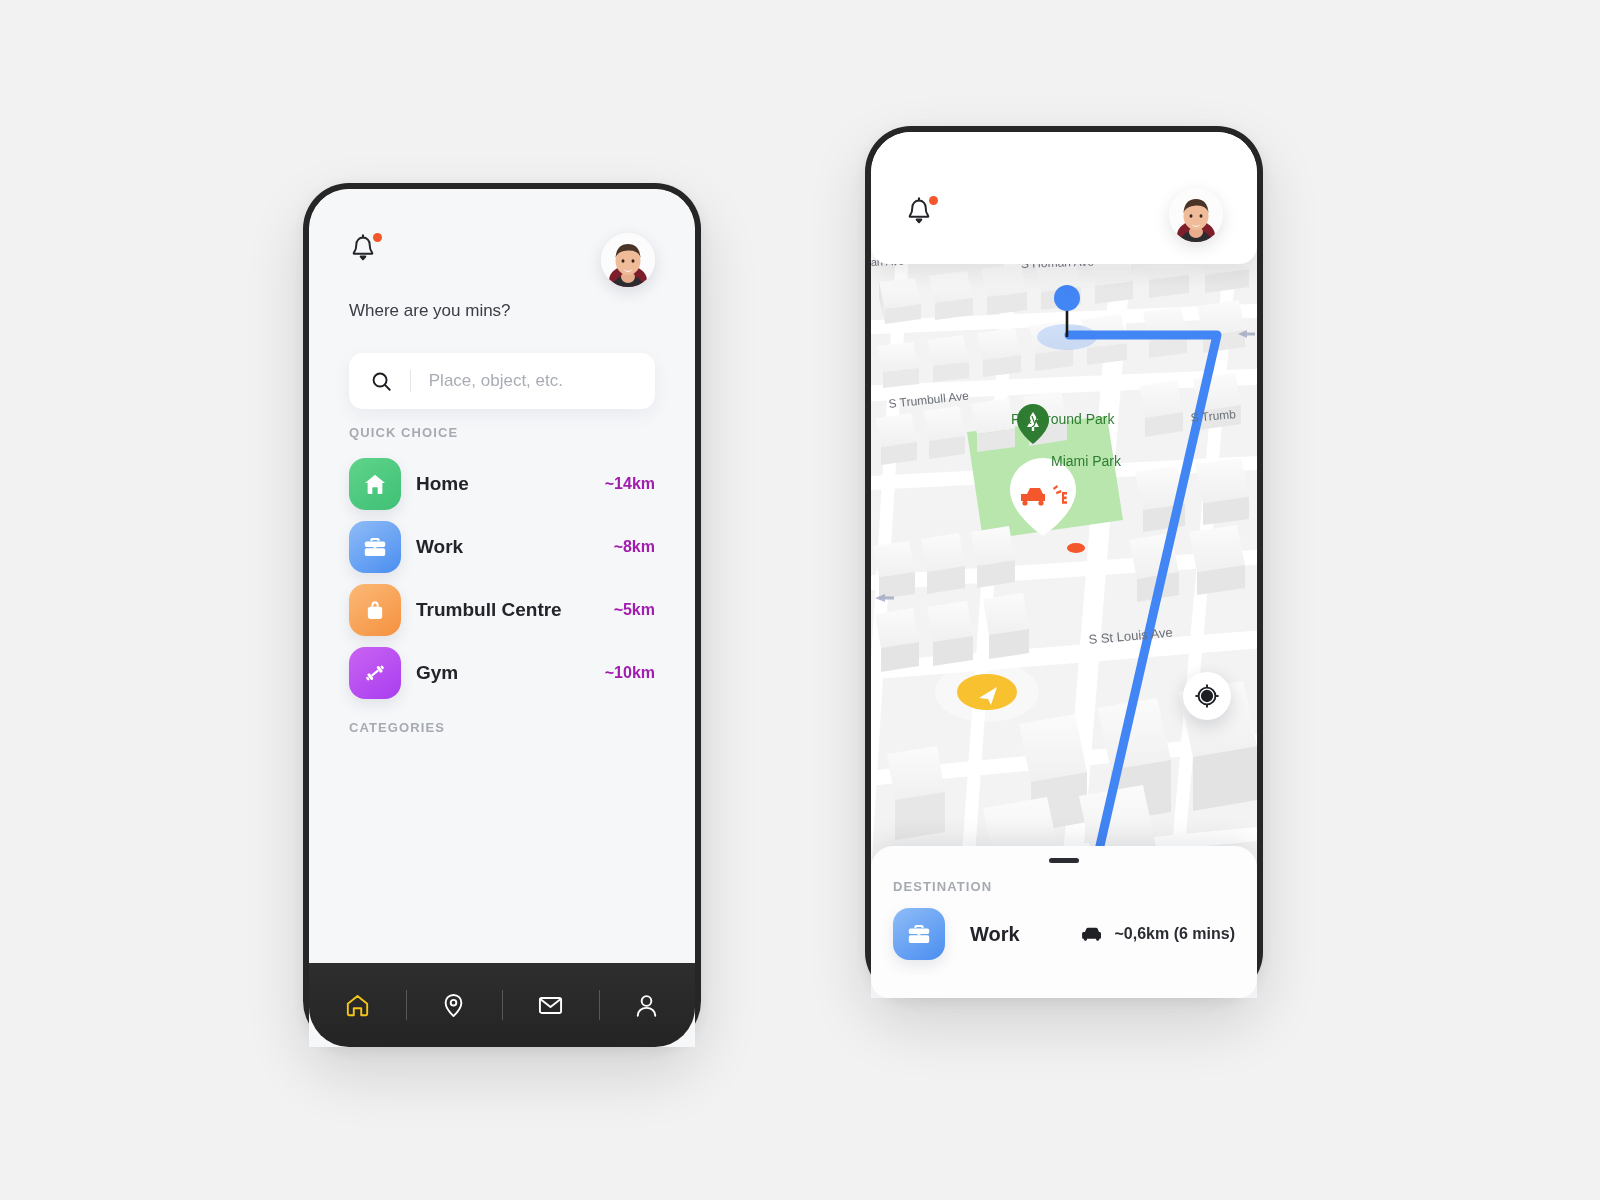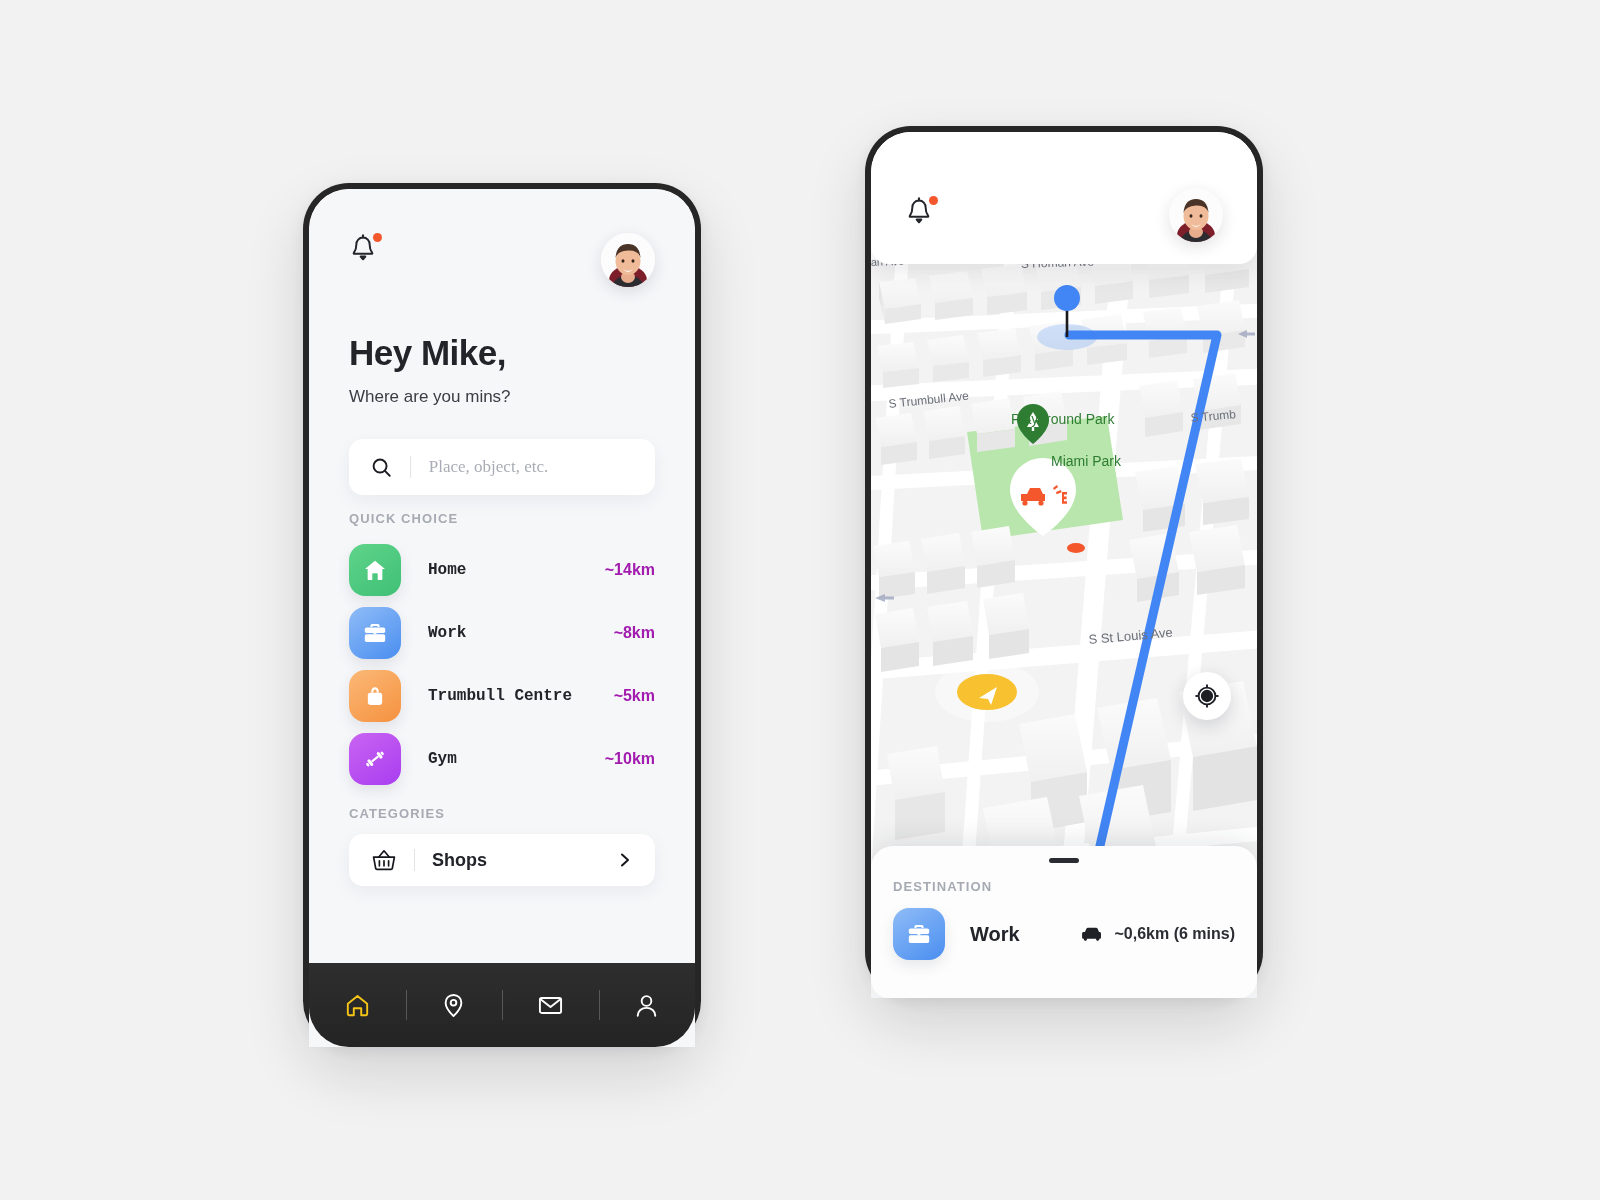--- a/index.html
+++ b/index.html
@@ -80,37 +80,37 @@
     border-radius:14px; display:flex; align-items:center;
     box-shadow:0 6px 18px rgba(30,35,60,.06);
     padding:0 22px;
   }
   .search svg { width:21px; height:21px; flex:none; }
   .search-ico { stroke:#1b1d22; stroke-width:2; fill:none;
                 stroke-linecap:round; }
   .search .divider { width:1px; height:22px; background:#e2e4e8; margin:0 18px; }
   .search input {
     border:none; outline:none; background:transparent;
-    font-family:Liberation Serif, serif;
+    font-family:Liberation Sans, sans-serif;
     font-size:17px; color:#15803d; width:100%;
   }
   .search input::placeholder { color:#a9acb4; }
 
   .sec-label { font-size:13px; font-weight:bold; letter-spacing:1.1px;
                color:#a6aab2; margin-top:16px; }
 
   .q-list { margin-top:12px; }
   .q-row { display:flex; align-items:center; height:63px; }
   .q-tile {
     width:52px; height:52px; border-radius:16px; flex:none;
     display:flex; align-items:center; justify-content:center;
     box-shadow:0 6px 14px rgba(40,45,80,.10);
   }
   .q-tile svg { width:26px; height:26px; fill:#fff; }
-  .q-name { font-size:16px; font-weight:bold; color:#22242a; margin-left:27px;font-family:Liberation Mono, monospace; }
+  .q-name { font-size:19px; font-weight:bold; color:#22242a; margin-left:15px; }
   .q-dist { margin-left:auto; font-size:16px; font-weight:bold; color:#a21caf; }
 
   .cat-card {
     margin-top:13px; height:52px; background:#fff; border-radius:14px;
     display:flex; align-items:center; padding:0 22px;
     box-shadow:0 6px 18px rgba(30,35,60,.06);
   }
   .cat-card svg.basket { width:26px; height:24px; flex:none; }
   .basket-ico { stroke:#15171c; stroke-width:1.7; fill:none;
                 stroke-linecap:round; stroke-linejoin:round; }
@@ -187,21 +187,20 @@
               <ellipse cx="27" cy="44" rx="7" ry="6" fill="#e8ad8c"></ellipse>
               <ellipse cx="27" cy="28" rx="12.5" ry="14" fill="#f0bb99"></ellipse>
               <path d="M14.5 25 q1 -14 12.5 -14 q11.5 0 12.5 14 q-2 -8 -12.5 -7.5 q-10.5 .5 -12.5 7.5z" fill="#4a3427"></path>
               <ellipse cx="22" cy="28" rx="1.5" ry="1.8" fill="#34251c"></ellipse>
               <ellipse cx="32" cy="28" rx="1.5" ry="1.8" fill="#34251c"></ellipse>
               <path d="M22 36 q5 4 10 0 q-5 6 -10 0z" fill="#fff"></path>
             </svg>
           </div>
         </div>
 
-        <div class="greet">Hey Mike,</div>
         <div class="subgreet">Where are you mins?</div>
 
         <div class="search">
           <svg viewBox="0 0 22 22">
             <circle class="search-ico" cx="9.5" cy="9.5" r="6.8"></circle>
             <line class="search-ico" x1="14.6" y1="14.6" x2="19.6" y2="19.6"></line>
           </svg>
           <div class="divider"></div>
           <input type="text" placeholder="Place, object, etc." style="">
         </div>
@@ -257,32 +256,20 @@
               </svg>
             </div>
             <div class="q-name">Gym</div>
             <div class="q-dist">~10km</div>
           </div>
 
         </div>
 
         <div class="sec-label">CATEGORIES</div>
 
-        <div class="cat-card">
-          <svg class="basket" viewBox="0 0 26 24">
-            <path class="basket-ico" d="M2.6 9.2h20.8l-2.1 11.2c-.1.6-.6 1-1.2 1H5.9c-.6 0-1.1-.4-1.2-1z"></path>
-            <path class="basket-ico" d="M7.6 9.2 13 2.8l5.4 6.4"></path>
-            <path class="basket-ico" d="M8.4 12.8v5M13 12.8v5M17.6 12.8v5"></path>
-          </svg>
-          <div class="divider"></div>
-          <div class="cat-name">Shops</div>
-          <svg class="chev" viewBox="0 0 16 16">
-            <polyline class="chev-ico" points="5,2.5 11,8 5,13.5"></polyline>
-          </svg>
-        </div>
 
       </div>
 
       <div class="bottom-nav">
         <div class="nav-item">
           <svg viewBox="0 0 24 24">
             <path class="nav-ico active" d="M3.4 10.4 12 3.5l8.6 6.9v9.2c0 .6-.5 1-1 1h-4.3v-6.2H8.7v6.2H4.4c-.6 0-1-.4-1-1z"></path>
           </svg>
         </div>
         <div class="nav-item">

